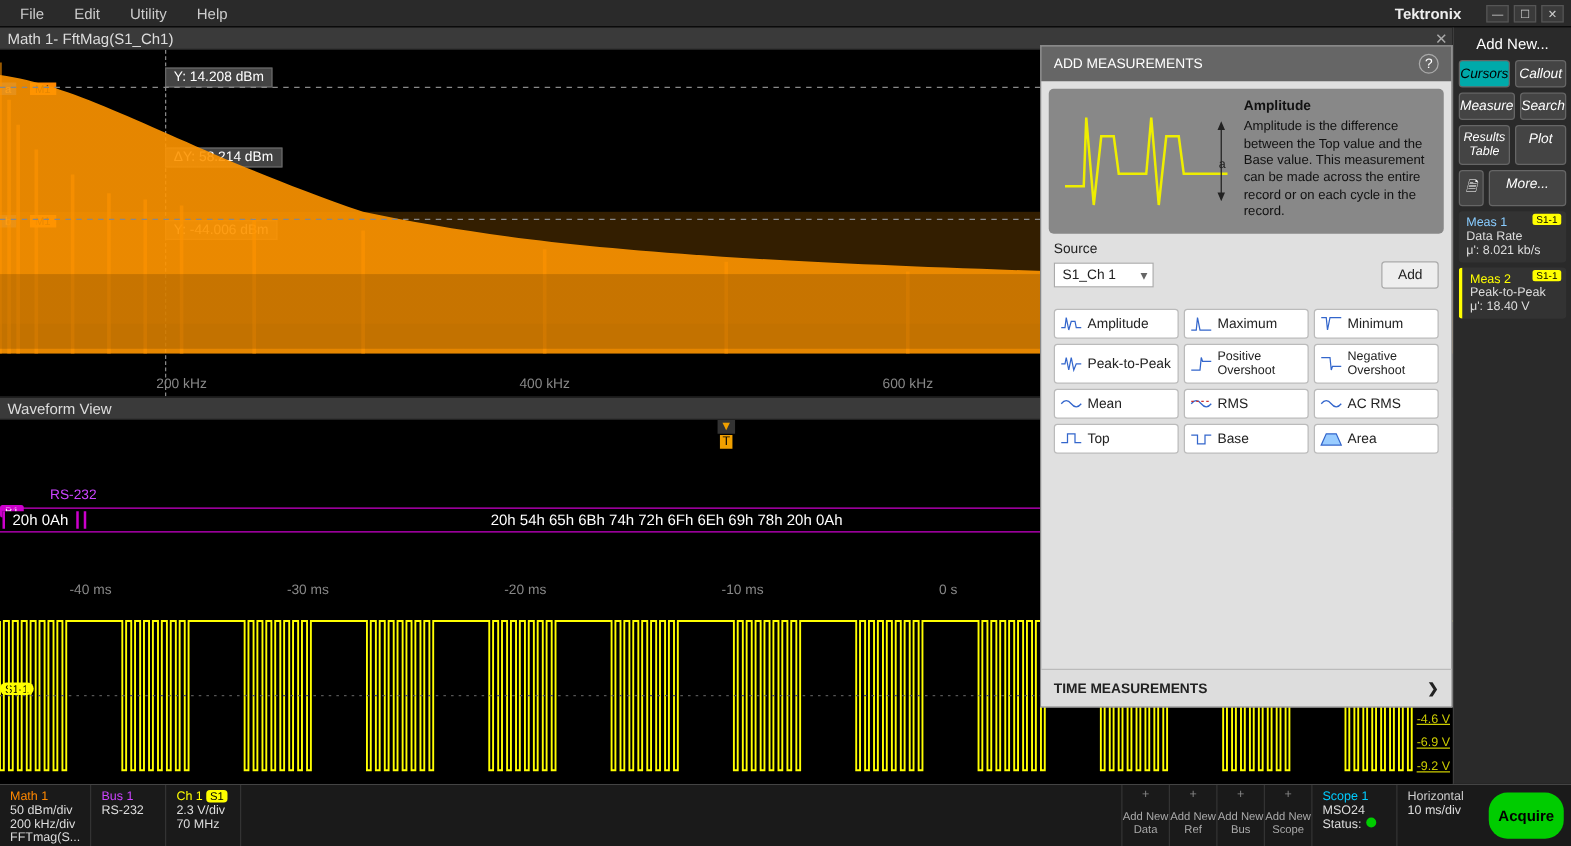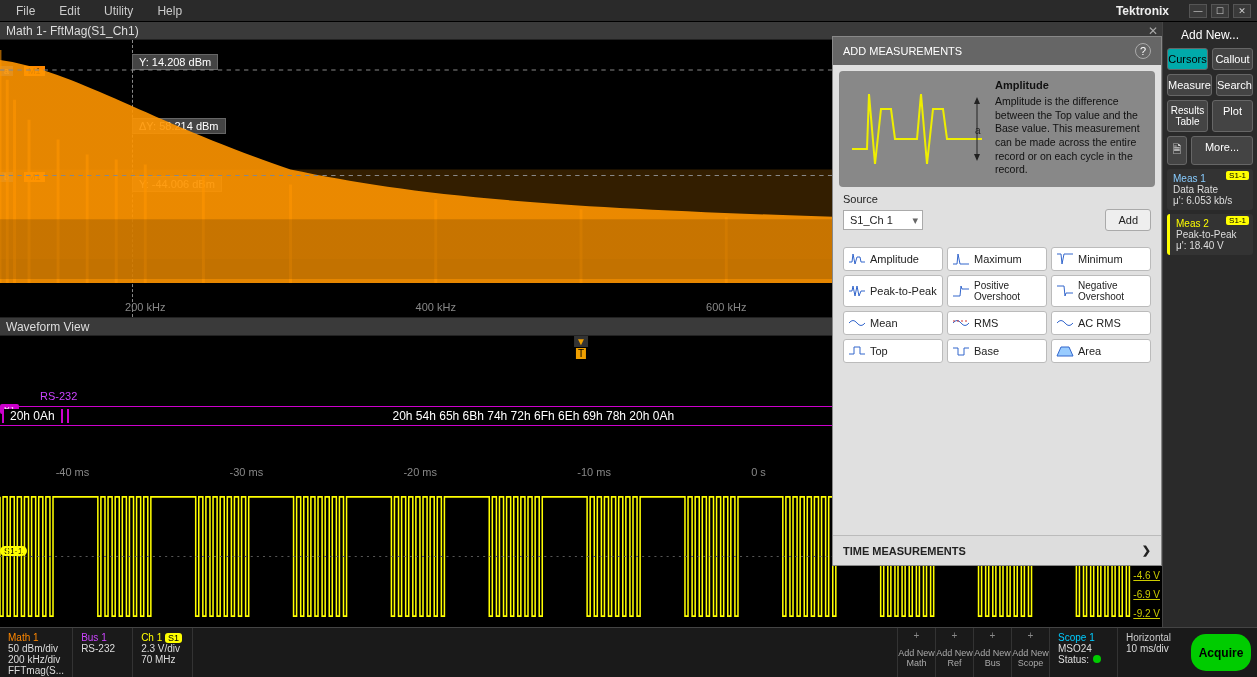--- a/index.html
+++ b/index.html
@@ -25,21 +25,21 @@
   .trig2 { position:absolute; left:50%; top:12px; transform:translateX(-50%); color:#f0a000; font-size:10px; background:#f0a000; color:#000; padding:0 2px;}
   .bus-line { position:absolute; left:0; right:0; top:70px; height:20px; border-top:1px solid #c0c; border-bottom:1px solid #c0c; display:flex; align-items:center;}
   .bus-seg { background:#000; color:#fff; padding:0 6px; font-size:12px; white-space:nowrap; border-left:2px solid #c0c; border-right:2px solid #c0c; margin:0 2px;}
   .rs232 { position:absolute; left:40px; top:54px; color:#c4f; font-size:11px; }
   .time-axis { position:absolute; left:0; right:0; top:130px; display:flex; justify-content:space-around; color:#888; font-size:11px;gap:29px;}
   .digital { position:absolute; left:0; right:0; top:150px; bottom:0; }
   .digital svg { width:100%; height:100%; }
   .yscale { position:absolute; right:2px; top:215px; display:flex; flex-direction:column; gap:8px; color:#cc0; font-size:10px; align-items:center;text-decoration:underline;}
   .sidebar { width:95px; background:#2a2a2a; border-left:1px solid #444; display:flex; flex-direction:column; padding:4px; gap:4px;}
   .sbtitle { color:#fff; text-align:center; font-size:12px; padding:2px 0;}
-  .sbrow { display:flex; gap:4px;}
+  .sbrow { display:flex; gap:4px;font-style:italic;}
   .sbbtn { flex:1; background:#444; color:#fff; text-align:center; padding:4px 0; font-size:11px; border-radius:3px; border:1px solid #666; cursor:pointer;}
   .sbbtn.active { background:#0aa; color:#000; }
   .measbox { background:#333; border-radius:3px; padding:4px 6px; font-size:10px; color:#ddd; position:relative;}
   .measbox .badge { position:absolute; right:4px; top:2px; background:#ff0; color:#000; font-size:8px; padding:0 3px; border-radius:2px;}
   .measbox.hl { border-left:3px solid #ff0; }
   .panel { position:absolute; right:95px; top:36px; width:330px; height:530px; background:#e0e0e0; color:#222; border:1px solid #888; display:flex; flex-direction:column; font-size:11px;}
   .panel-hdr { background:#666; color:#fff; padding:6px 10px; display:flex; justify-content:space-between; align-items:center;}
   .helpicon { width:16px; height:16px; border:1px solid #aaa; border-radius:50%; display:flex; align-items:center; justify-content:center;}
   .panel-preview { background:#888; margin:6px; border-radius:4px; padding:8px; display:flex; gap:8px; color:#111;}
   .wave-icon { width:140px; height:100px; }
@@ -196,21 +196,21 @@
       <div class="sbbtn">Plot</div>
     </div>
     <div class="sbrow">
       <div class="sbbtn" style="flex:0 0 20px">🗎</div>
       <div class="sbbtn">More...</div>
     </div>
     <div class="measbox">
       <span class="badge">S1-1</span>
       <div style="color:#8cf">Meas 1</div>
       <div>Data Rate</div>
-      <div>μ': 6.053 kb/s</div>
+      <div>μ': 8.021 kb/s</div>
     </div>
     <div class="measbox hl">
       <span class="badge">S1-1</span>
       <div style="color:#ff0">Meas 2</div>
       <div>Peak-to-Peak</div>
       <div>μ': 18.40 V</div>
     </div>
   </div>
 </div>
 
@@ -225,21 +225,21 @@
     <div class="t">Bus 1</div>
     <div>RS-232</div>
   </div>
   <div class="chbox ch">
     <div><span class="t">Ch 1</span> <span style="background:#ff0;color:#000;padding:0 3px;border-radius:3px;font-size:9px">S1</span></div>
     <div>2.3 V/div</div>
     <div>70 MHz</div>
   </div>
   <div class="addbox">
     <div class="addcell">
-        <span style="margin-top:10px; text-align:center">Add New Math</span>
+        <span style="margin-top:10px; text-align:center">Add New Data</span>
       </div>
     <div class="addcell">
         <span style="margin-top:10px; text-align:center">Add New Ref</span>
       </div>
     <div class="addcell">
         <span style="margin-top:10px; text-align:center">Add New Bus</span>
       </div>
     <div class="addcell">
         <span style="margin-top:10px; text-align:center">Add New Scope</span>
       </div>

